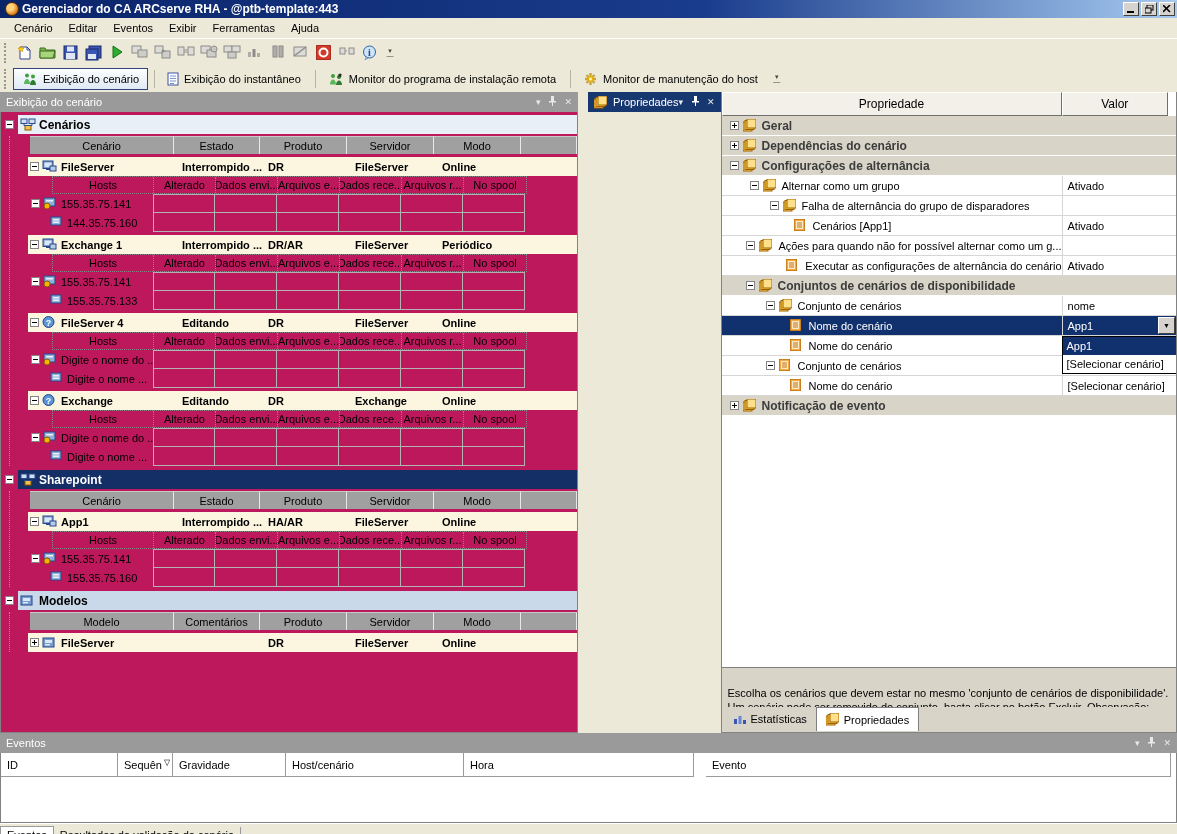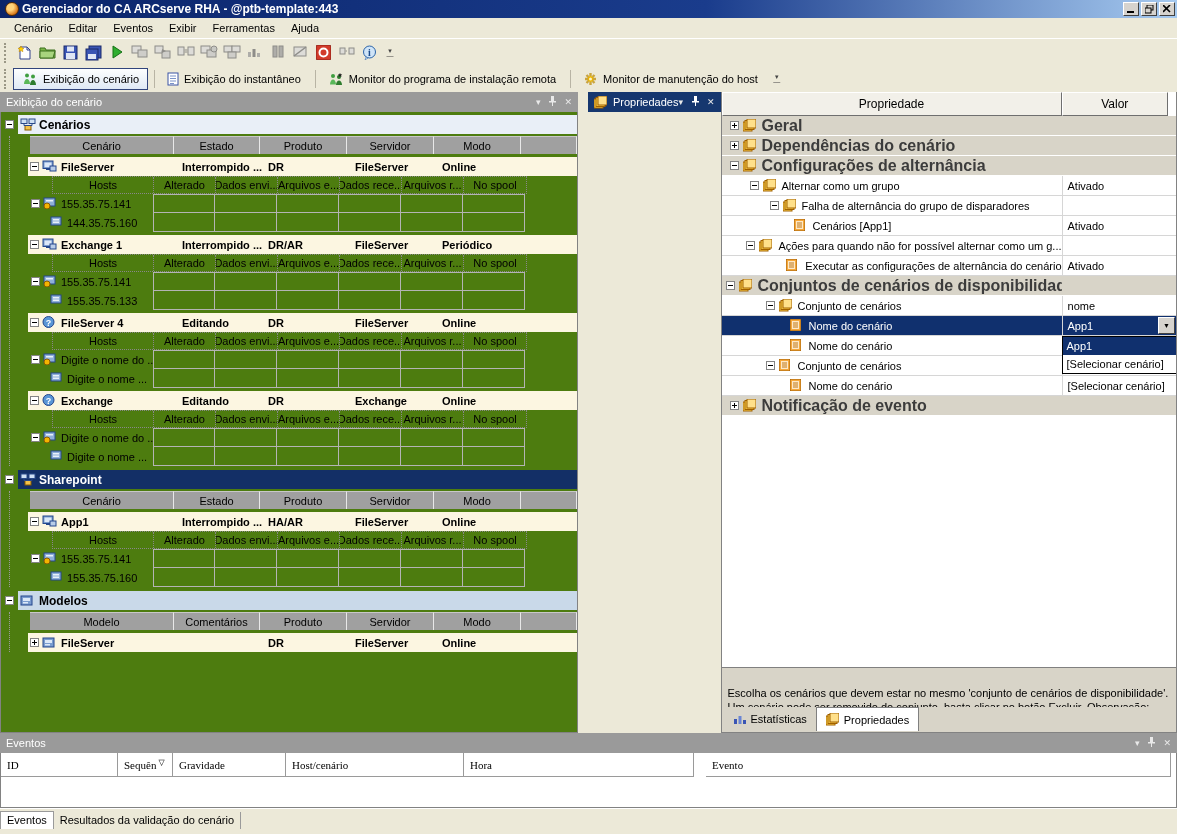--- a/index.html
+++ b/index.html
@@ -38,21 +38,21 @@
   .left-panel { width:578px; display:flex; flex-direction:column; }
   .splitter { width:10px; }
   .right-panel { width:589px; display:flex; flex-direction:row; }
   .panel-header { height:20px; display:flex; align-items:center; padding:0 6px; color:#fff; }
   .panel-header.gray { background:#9a9a9a; }
   .panel-header.navy { background:#16376f; }
   .ph-title { flex:1; white-space:nowrap; display:flex; align-items:center; gap:4px; }
   .ph-icons { display:flex; gap:8px; align-items:center; color:#e9e9e9; font-size:9px; }
   .ph-icons span { cursor:default; }
 
-  .tree-area { flex:1; background:#4d7c0f; border:1px solid #828282; border-top:none; overflow:hidden; position:relative; padding-top:3px; }
+  .tree-area { flex:1; background:#be185d; border:1px solid #828282; border-top:none; overflow:hidden; position:relative; padding-top:3px; }
 
   
   .grp-row { height:19px; display:flex; align-items:center; position:relative; margin-left:4px; }
   .grp-bar { flex:1; height:19px; display:flex; align-items:center; gap:3px; font-weight:bold; font-size:12px; padding-left:2px; }
   .grp-bar.light { background:#e9eff7; color:#000; }
   .grp-bar.selected { background:#132f66; color:#fff; }
   .grp-bar.template { background:#c9d9e9; color:#000; }
   .colhdr { display:flex; height:18px; margin:2px 0 0 28px; }
   .colhdr .c { background:#a0a0a0; border-right:1px solid #e8e8e8; border-top:1px solid #c8c8c8; color:#000;
     display:flex; align-items:center; justify-content:center; height:18px; }
@@ -78,36 +78,36 @@
   .ticon svg { display:block; }
 
   
   .props-wrap { flex:1; display:flex; flex-direction:column; background:#fff; border:1px solid #828282; border-top:none; position:relative; overflow:hidden; }
   .props-cols { display:flex; height:24px; padding-right:8px; }
   .props-cols .c { background:#f2f0e9; border:1px solid; border-color:#fff #6f6f6f #6f6f6f #fff; display:flex; align-items:center; justify-content:center; font-size:12px; }
   .pgrid { position:relative; flex:1; }
   .prow { height:20px; display:flex; align-items:center; border-bottom:1px solid #d6d6d6; }
   .prow .plabel { display:flex; align-items:center; gap:4px; width:340px; flex:none; overflow:hidden; white-space:nowrap; height:100%; }
   .prow .pvalue { flex:1; border-left:1px solid #d6d6d6; height:100%; display:flex; align-items:center; padding-left:5px; position:relative; overflow:hidden; white-space:nowrap; }
-  .prow.section { background:#d8d4c8; font-weight:bold; color:#3c3c3c; font-size:16px; border-bottom:1px solid #fff; }
+  .prow.section { background:#d8d4c8; font-weight:bold; color:#3c3c3c; font-size:12px; border-bottom:1px solid #fff; }
   .prow.section .pvalue { border-left:none; }
   .prow.selected { background:#10306e; color:#fff; }
   .combo-btn { position:absolute; right:1px; top:1px; bottom:1px; width:17px; background:#d6d3ce;
     border:1px solid; border-color:#fff #404040 #404040 #fff; display:flex; align-items:center; justify-content:center; font-size:7px; color:#000; }
   .dropdown { position:absolute; left:340px; width:166px; background:#fff; border:1px solid #000; z-index:5; }
   .dd-item { height:18px; display:flex; align-items:center; padding-left:4px; }
   .dd-item.sel { background:#10306e; color:#fff; }
   .props-desc { height:40px; background:#d8d4c8; border-top:1px solid #808080; padding:18px 6px; line-height:14px; overflow:hidden; }
   .props-tabs { height:25px; background:#d8d4c8; display:flex; align-items:flex-start; padding:1px 0 0 2px; gap:0; }
   .ptab { display:flex; align-items:center; gap:4px; padding:3px 9px; height:22px; white-space:nowrap; }
   .ptab.active { background:#fff; border:1px solid #808080; border-bottom:none; border-radius:0 0 0 0; position:relative; top:-1px; height:24px; }
 
   
   .events { position:absolute; left:0; top:733px; width:1177px; }
-  .ev-body { background:#fff; height:55px; border:1px solid #828282; border-top:none;font-family:Liberation Serif, serif; }
+  .ev-body { background:#fff; height:70px; border:1px solid #828282; border-top:none; }
   .ev-cols { display:flex; height:24px; }
   .ev-cols .c { background:#fff; border-right:1px solid #9a9a9a; border-bottom:1px solid #9a9a9a; display:flex; align-items:center; padding-left:6px; white-space:nowrap; }
   .sortglyph { font-size:8px; margin-left:2px; position:relative; top:-2px; }
   .bottom-tabs { height:21px; display:flex; align-items:flex-end; padding-left:0; background:#ece9d8; border-top:1px solid #fff; }
   .btab { padding:2px 6px 3px; border-right:1px solid #9a9a9a; white-space:nowrap; }
   .btab.active { background:#fff; border:1px solid #9a9a9a; border-bottom:none; font-weight:normal; }
   .bottom-strip { height:3px; background:#ece9d8; }
 </style>
 </head>
 <body>

